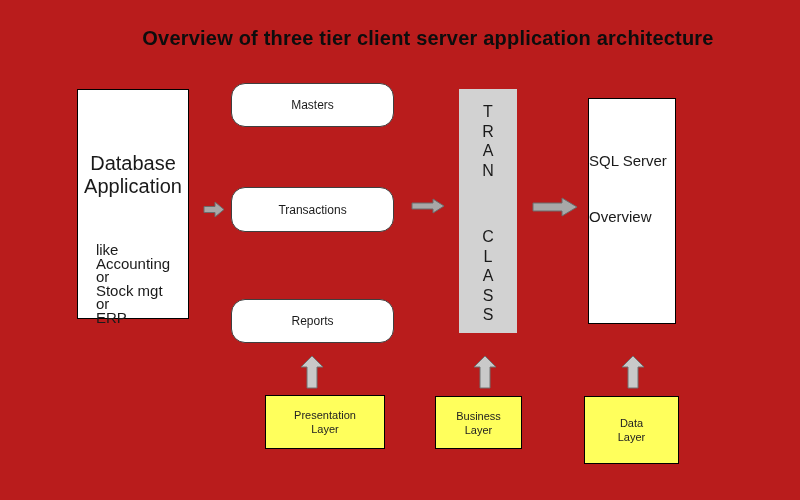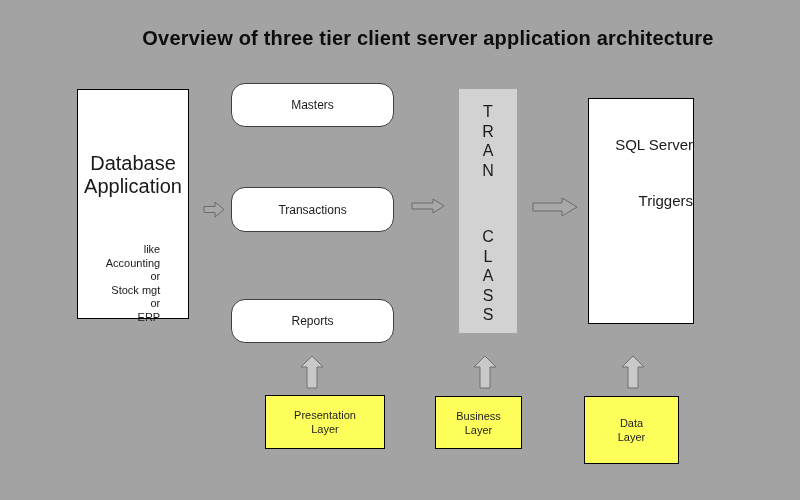--- a/index.html
+++ b/index.html
@@ -1,20 +1,20 @@
 <!DOCTYPE html>
 <html><head>
 <meta charset="utf-8">
 <style>
   html, body { margin: 0; padding: 0; background: #ffffff; }
   .canvas {
     position: relative;
     width: 800px;
     height: 500px;
-    background: #a3a3a3;
+    background: #b91c1c;
     font-family: "Liberation Sans", "DejaVu Sans", sans-serif;
     color: #111111;
     overflow: hidden;
   }
   .title {
     position: absolute;
     left: 60px; top: 27px; width: 736px;
     text-align: center;
     font-size: 20px;
     font-weight: bold;
@@ -32,21 +32,21 @@
     display: flex; flex-direction: column; align-items: center;
     padding-top: 62px;
     gap: 28px;
   }
   .db-title {
     font-size: 20px; line-height: 23px; text-align: center;
     white-space: pre-line; color: #1a1a1a;
   }
   .db-sub {
     margin-top: 17px;
-    font-size: 11px; line-height: 13.5px; text-align: right;
+    font-size: 15px; line-height: 13.5px; text-align: left;
     white-space: pre-line; color: #1a1a1a;
   }
   .rounded {
     position: absolute;
     width: 163px; height: 44px;
     background: #ffffff;
     border: 1px solid #3f3f3f;
     border-radius: 14px;
     box-sizing: border-box;
     display: flex; align-items: center; justify-content: center;
@@ -61,23 +61,23 @@
     background: #d2d2d2;
     display: flex; flex-direction: column; align-items: center;
     padding-top: 13px; box-sizing: border-box;
   }
   .stacked {
     font-size: 16px; line-height: 19.5px; text-align: center;
     white-space: pre-line; color: #1a1a1a; letter-spacing: 0;
   }
   .tran-gap { height: 47px; }
   .sql-box {
-    left: 588px; top: 98px; width: 106px; height: 226px;
-    display: flex; flex-direction: column; align-items: flex-end;
-    padding-top: 36px;
+    left: 588px; top: 98px; width: 88px; height: 226px;
+    display: flex; flex-direction: column; align-items: flex-start;
+    padding-top: 52px;
   }
   .sql-item {
     font-size: 15px; line-height: 20px; text-align: center;
     white-space: pre-line; color: #1a1a1a;
     margin-bottom: 36px;
   }
   .layer {
     position: absolute;
     background: #ffff5c;
     border: 1px solid #000000;
@@ -136,21 +136,21 @@
     <div class="tran-gap"></div>
     <div class="stacked">C
 L
 A
 S
 S</div>
   </div>
 
   <div class="box sql-box">
     <div class="sql-item">SQL Server</div>
-    <div class="sql-item">Triggers</div>
+    <div class="sql-item">Overview</div>
   </div>
 
   <svg class="arrow h1" width="22" height="17" viewBox="0 0 22 17">
     <polygon class="harrow-poly" points="1,5.5 12,5.5 12,1 21,8.5 12,16 12,11.5 1,11.5"></polygon>
   </svg>
   <svg class="arrow h2" width="34" height="16" viewBox="0 0 34 16">
     <polygon class="harrow-poly" points="1,5 22,5 22,1 33,8 22,15 22,11 1,11"></polygon>
   </svg>
   <svg class="arrow h3" width="46" height="20" viewBox="0 0 46 20">
     <polygon class="harrow-poly" points="1,6 30,6 30,1 45,10 30,19 30,14 1,14"></polygon>

